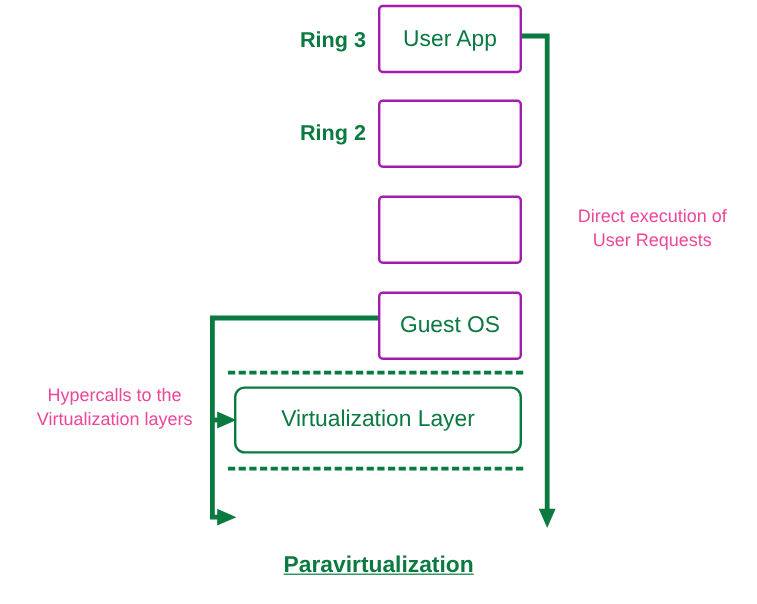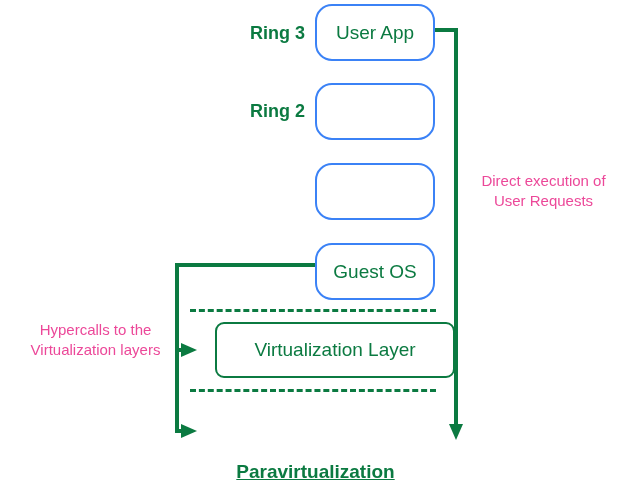--- a/index.html
+++ b/index.html
@@ -14,22 +14,22 @@
     background: #ffffff;
     font-family: "Liberation Sans", sans-serif;
     color: #0b7a41;
     overflow: hidden;
   }
 
   
   .ring-box {
     position: absolute;
     box-sizing: border-box;
-    border: 2px solid #3b82f6;
-    border-radius: 17px;
+    border: 2px solid #a21caf;
+    border-radius: 4px;
     background: #ffffff;
     display: flex;
     align-items: center;
     justify-content: center;
     font-size: 19px;
     color: #0b7a41;
   }
   .ring-label {
     position: absolute;
     font-size: 18px;
@@ -98,21 +98,21 @@
   <div class="ring-label" style="left:180px; top:101px; width:125px;">Ring 2</div>
 
   <div class="ring-box" style="left:315px; top:4px; width:120px; height:57px;">User App</div>
   <div class="ring-box" style="left:315px; top:83px; width:120px; height:57px;"></div>
   <div class="ring-box" style="left:315px; top:163px; width:120px; height:57px;"></div>
   <div class="ring-box" style="left:315px; top:243px; width:120px; height:57px;">Guest OS</div>
 
   <div class="dashed-line" style="left:190px; top:309px; width:246px;"></div>
   <div class="dashed-line" style="left:190px; top:389px; width:246px;"></div>
 
-  <div class="wide-box" style="left:195px; top:322px; width:240px; height:56px;margin-left:20px;">Virtualization Layer</div>
+  <div class="wide-box" style="left:195px; top:322px; width:240px; height:56px;">Virtualization Layer</div>
 
   <div class="side-text" style="left:461px; top:171px; width:165px;">Direct execution of
 User Requests</div>
   <div class="side-text" style="left:8px; top:320px; width:175px;">Hypercalls to the
 Virtualization layers</div>
 
   <svg class="overlay" viewBox="0 0 631 503">
 
     <path d="M435 30 L456 30 L456 431" stroke="#0b7a41" stroke-width="4" fill="none"></path>
     <polygon points="456,440 449,424 463,424" fill="#0b7a41"></polygon>

